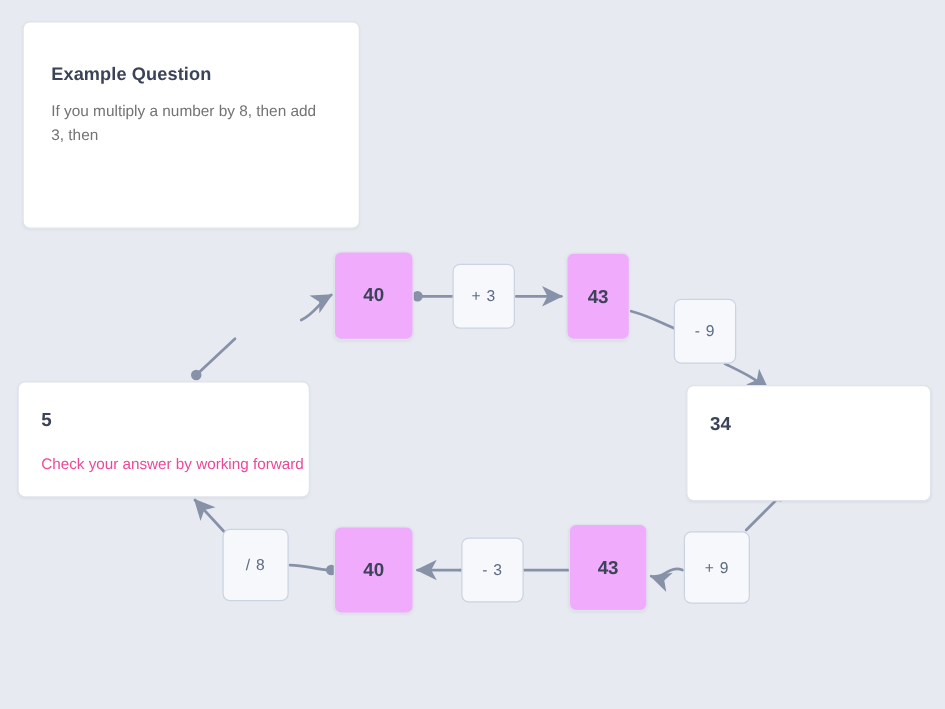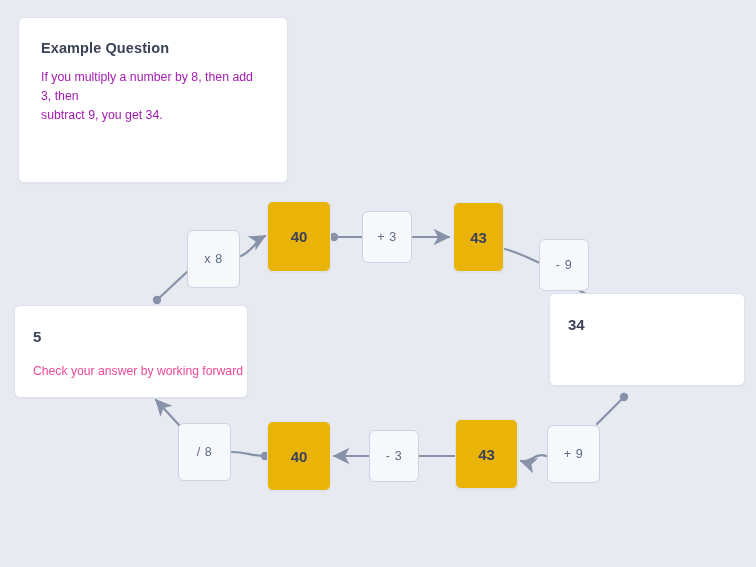--- a/index.html
+++ b/index.html
@@ -49,25 +49,25 @@
 
   
   #question-card {
     left: 18px;
     top: 17px;
     width: 270px;
     height: 166px;
     padding: 22px 24px 0 22px;
   }
   #question-card .card-title {
-    margin: 0 0 12px 0;
+    margin: 12px 0 12px 0;
   }
   #question-card .q-line {
     font-size: 12.3px;
-    color: #a21caf;
+    color: #737373;
     line-height: 1.55;
   }
   #question-card .q-gap {
     height: 13px;
   }
 
   
   .result-card {
     padding: 0;
   }
@@ -88,31 +88,31 @@
     left: 14px;
     top: 305px;
     width: 234px;
     height: 93px;
   }
   #answer-card .rc-value { left: 18px; top: 22px; }
   #answer-card .rc-label { left: 18px; top: 58px; }
 
   #start-card {
     left: 549px;
-    top: 293px;
+    top: 308px;
     width: 196px;
     height: 93px;
   }
   #start-card .rc-value { left: 18px; top: 22px; }
   #start-card .rc-label { left: 18px; top: 58px; }
 
   
   .value-node {
     position: absolute;
-    background: #eab308;
+    background: #f0abfc;
     border-radius: 6px;
     border: 1px solid #dfe3ec;
     box-sizing: border-box;
     display: flex;
     align-items: center;
     justify-content: center;
     font-size: 15px;
     font-weight: bold;
     color: #3c4257;
     box-shadow: 0 1px 2px rgba(60, 66, 87, 0.06);
@@ -186,34 +186,32 @@
       <circle cx="265" cy="456" r="4.2" fill="#8792a8" stroke="none"></circle>
       <path d="M232,452 C245,452 253,456 264,456"></path>
 
       <path d="M179,425 L156,400" marker-end="url(#arrow)"></path>
     </g>
   </svg>
 
   <div class="card" id="question-card">
     <div class="card-title">Example Question</div>
     <div class="q-line">If you multiply a number by 8, then add 3, then</div>
-    <div class="q-line">subtract 9, you get 34.</div>
     <div class="q-gap"></div>
   </div>
 
   <div class="card result-card" id="answer-card">
     <div class="rc-value">5</div>
     <div class="rc-label">Check your answer by working forward</div>
   </div>
 
   <div class="card result-card" id="start-card">
     <div class="rc-value">34</div>
   </div>
 
-  <div class="op-node" id="node-mul8">x 8</div>
 
   <div class="value-node" id="node-40-top">40</div>
 
   <div class="op-node" id="node-plus3">+ 3</div>
 
   <div class="value-node" id="node-43-top">43</div>
 
   <div class="op-node" id="node-minus9">- 9</div>
 
   <div class="op-node" id="node-plus9">+ 9</div>

